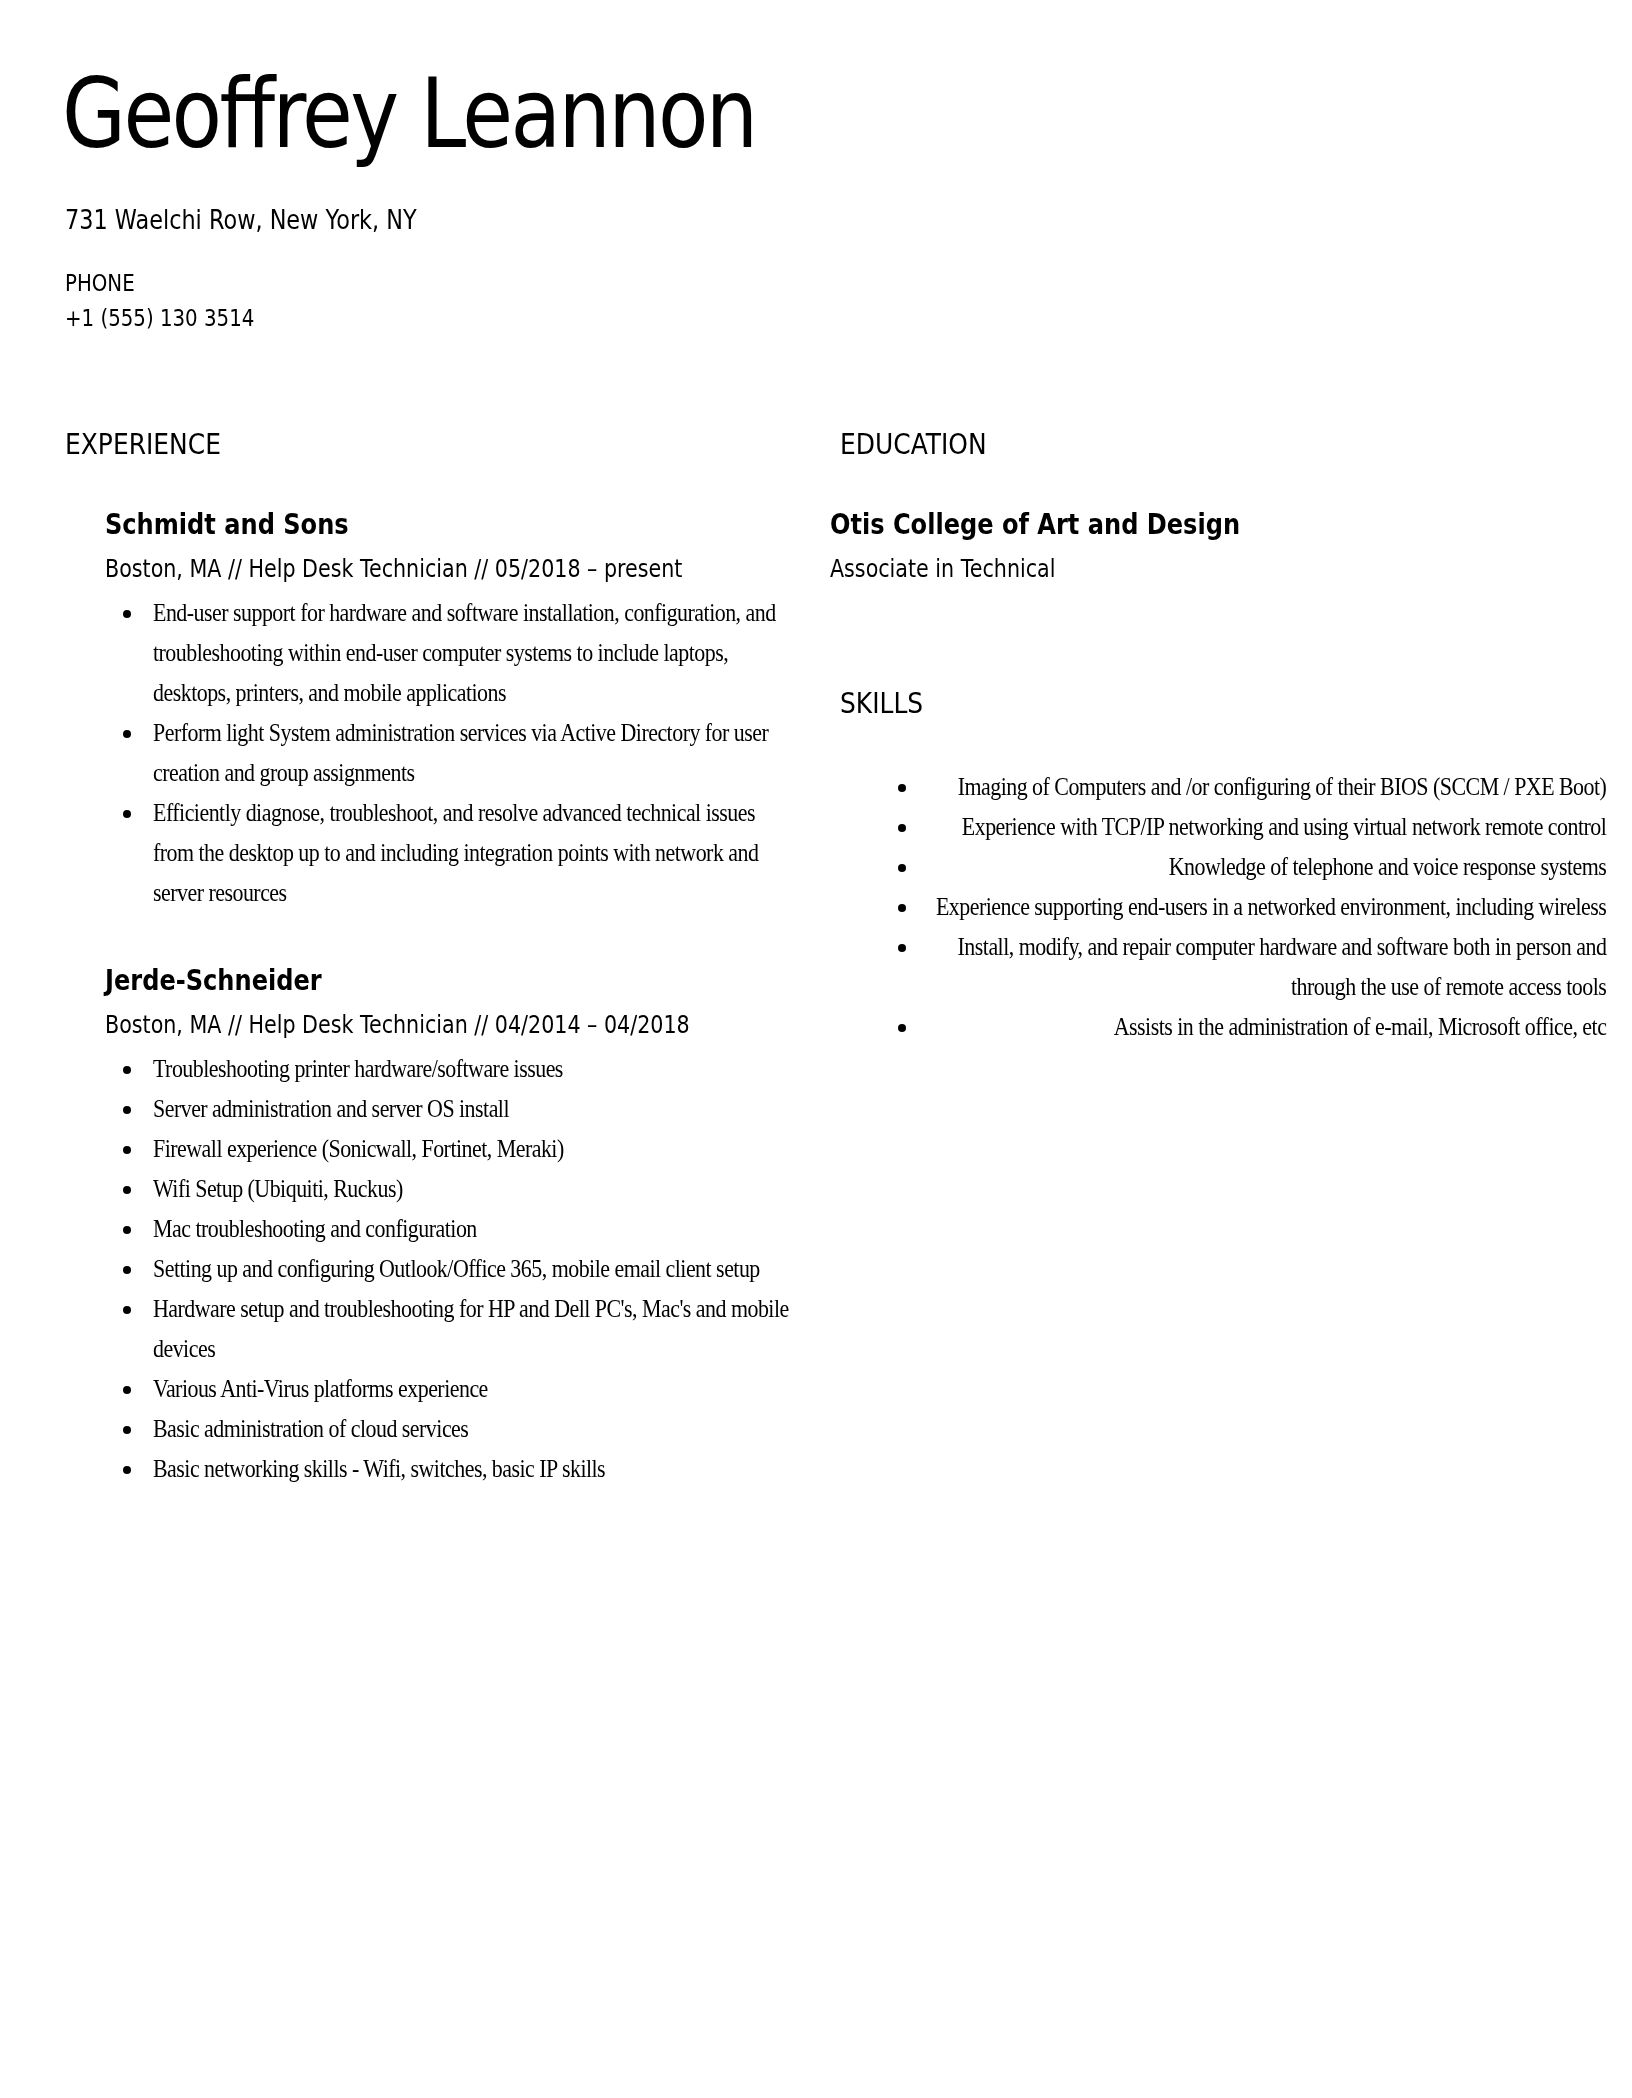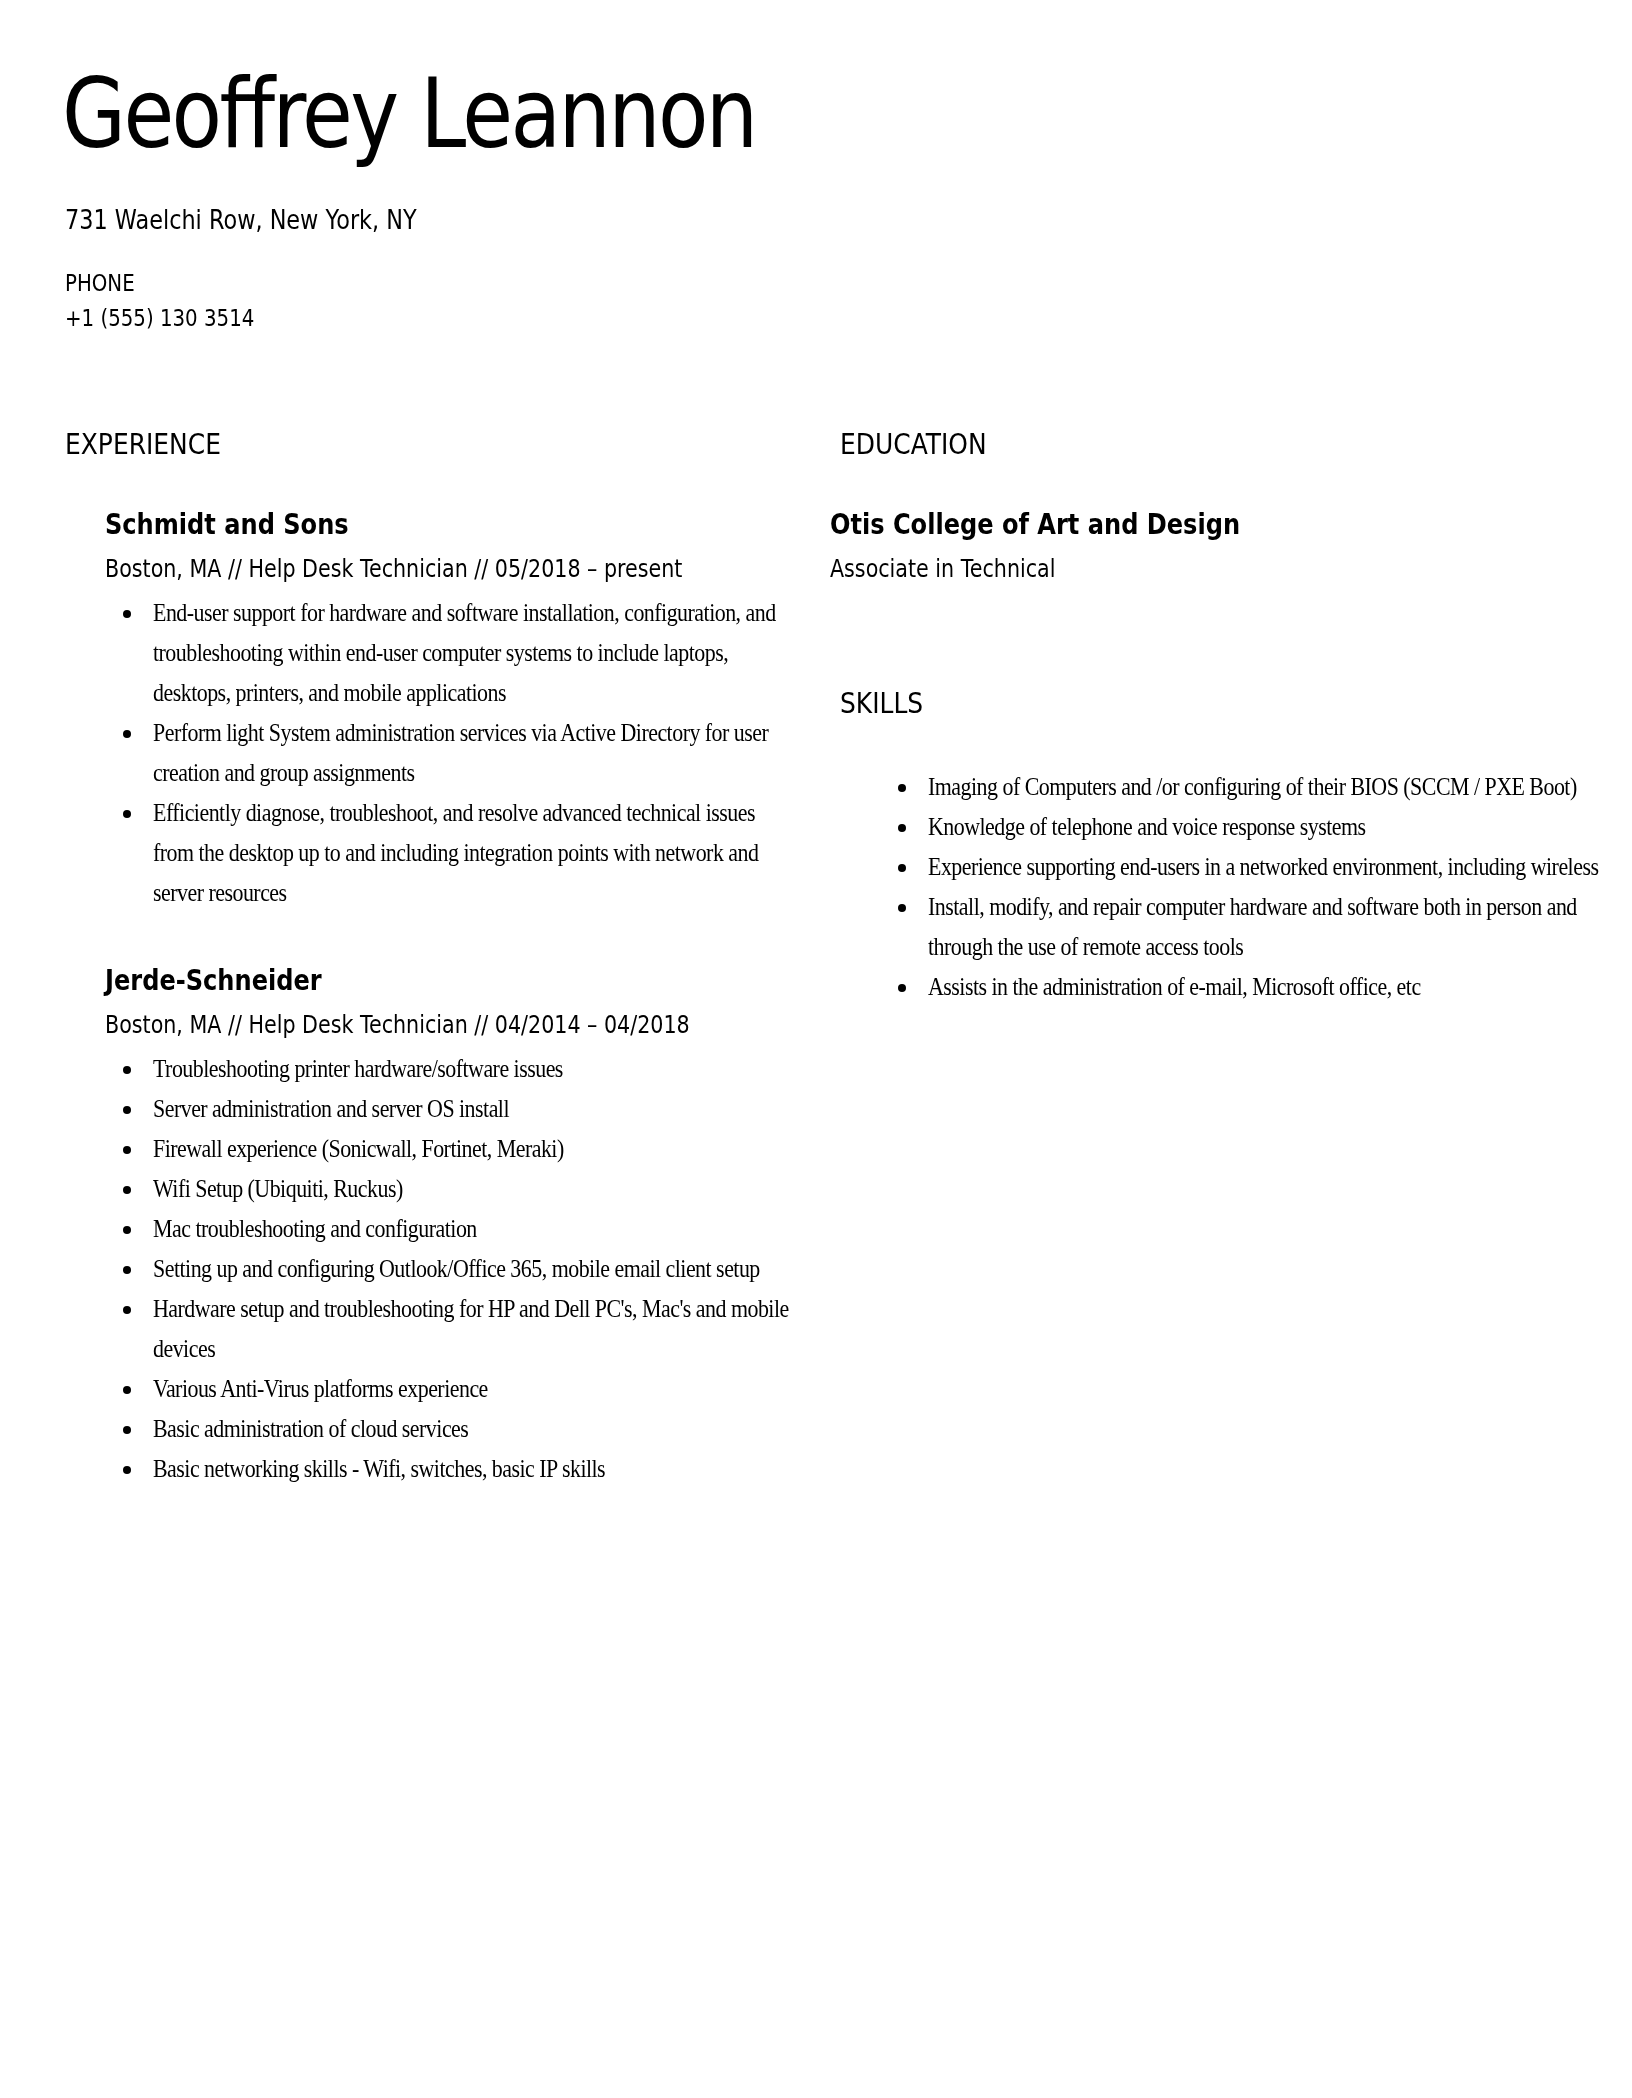--- a/index.html
+++ b/index.html
@@ -18,21 +18,21 @@
   #phone-value { position: absolute; left: 65px; top: 305px; font-size: 23px; }
 
   .section-title { position: absolute; font-size: 29px; font-weight: 400; }
   #exp-title { left: 65px; top: 427px; }
   #edu-title { left: 840px; top: 427px; }
   #skills-title { left: 840px; top: 686px; }
 
   .col { position: absolute; margin-left: 20px; }
   #exp-col { left: 85px; top: 505px; width: 720px; }
   #edu-col { left: 810px; top: 505px; width: 720px; }
-  #skills-col { left: 860px; top: 765px; width: 720px; }
+  #skills-col { left: 860px; top: 765px; width: 720px; text-align: right; }
 
   .job { margin-bottom: 48px; }
   .job-title { font-size: 28px; font-weight: 600; line-height: 40px; height: 40px; }
   .job-meta { font-size: 24px; line-height: 36px; height: 40px; margin-top: 6px; }
   ul.bullets { list-style: none; margin: 2px 0 0 0; padding: 0; }
   ul.bullets li {
     position: relative; padding-left: 48px; font-size: 25.5px; line-height: 40px;
     width: 640px; letter-spacing: -0.6px; font-family: Liberation Serif, serif;
   }
   ul.bullets li .dot {
@@ -84,18 +84,19 @@
 </div>
 
 <div id="edu-col" class="col">
   <div class="edu-school sx">Otis College of Art and Design</div>
   <div class="edu-degree sx">Associate in Technical</div>
 </div>
 
 <div id="skills-col" class="col">
   <ul class="bullets">
       <li><span class="dot"></span><span style="display: inline-block; transform: scaleX(0.86); transform-origin: left top; width: 116%;">Imaging of Computers and /or configuring of their BIOS (SCCM / PXE Boot)</span></li>
+      <li><span class="dot"></span><span style="display: inline-block; transform: scaleX(0.86); transform-origin: left top; width: 116%;">Experience with TCP/IP networking and using virtual network remote control</span></li>
       <li><span class="dot"></span><span style="display: inline-block; transform: scaleX(0.86); transform-origin: left top; width: 116%;">Knowledge of telephone and voice response systems</span></li>
       <li><span class="dot"></span><span style="display: inline-block; transform: scaleX(0.86); transform-origin: left top; width: 116%;">Experience supporting end-users in a networked environment, including wireless</span></li>
       <li><span class="dot"></span><span style="display: inline-block; transform: scaleX(0.86); transform-origin: left top; width: 116%;">Install, modify, and repair computer hardware and software both in person and through the use of remote access tools</span></li>
       <li><span class="dot"></span><span style="display: inline-block; transform: scaleX(0.86); transform-origin: left top; width: 116%;">Assists in the administration of e-mail, Microsoft office, etc</span></li>
     </ul>
 </div>
 
 </body></html>

